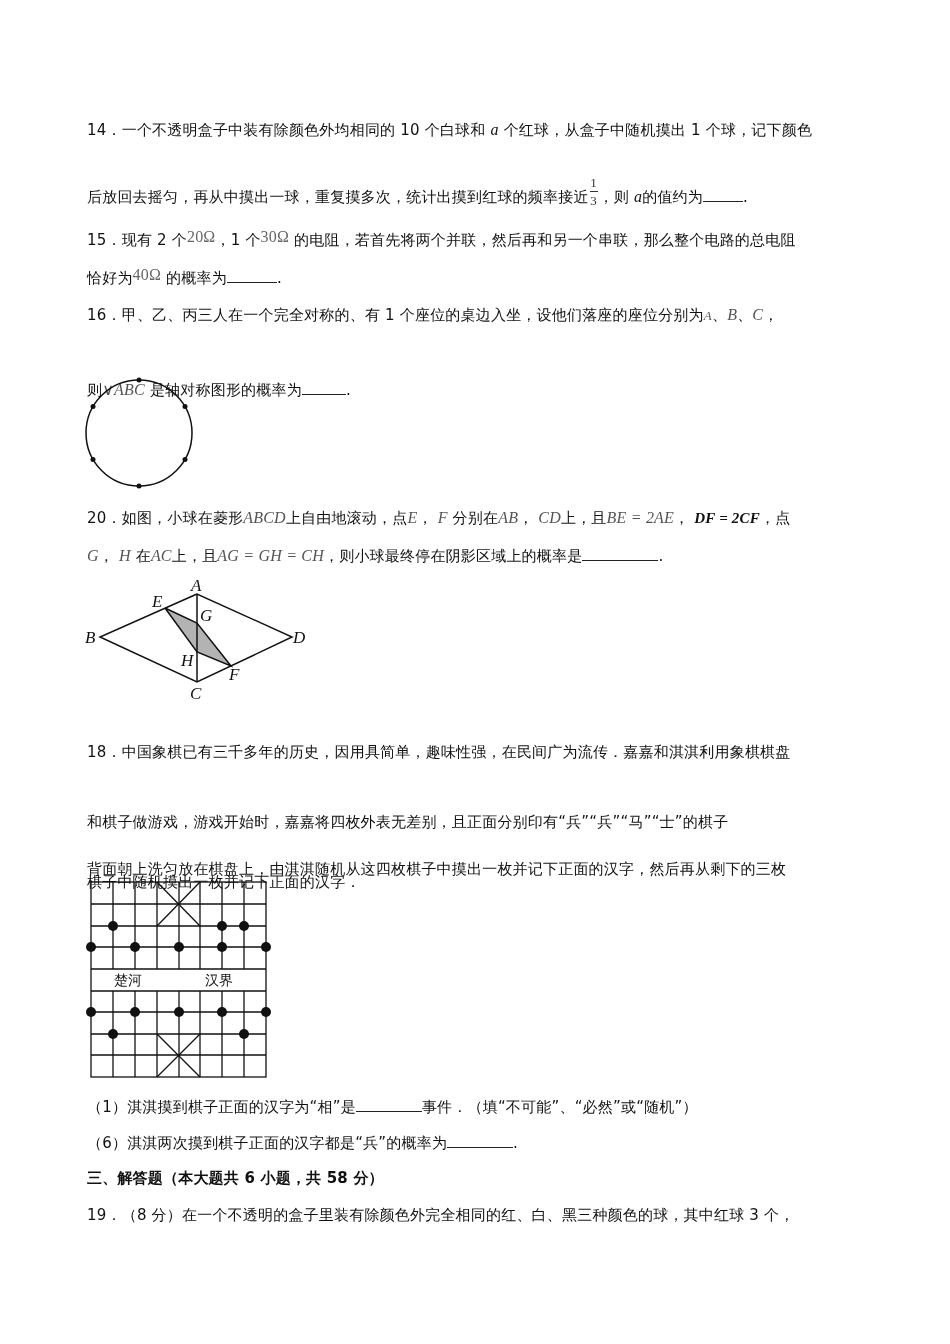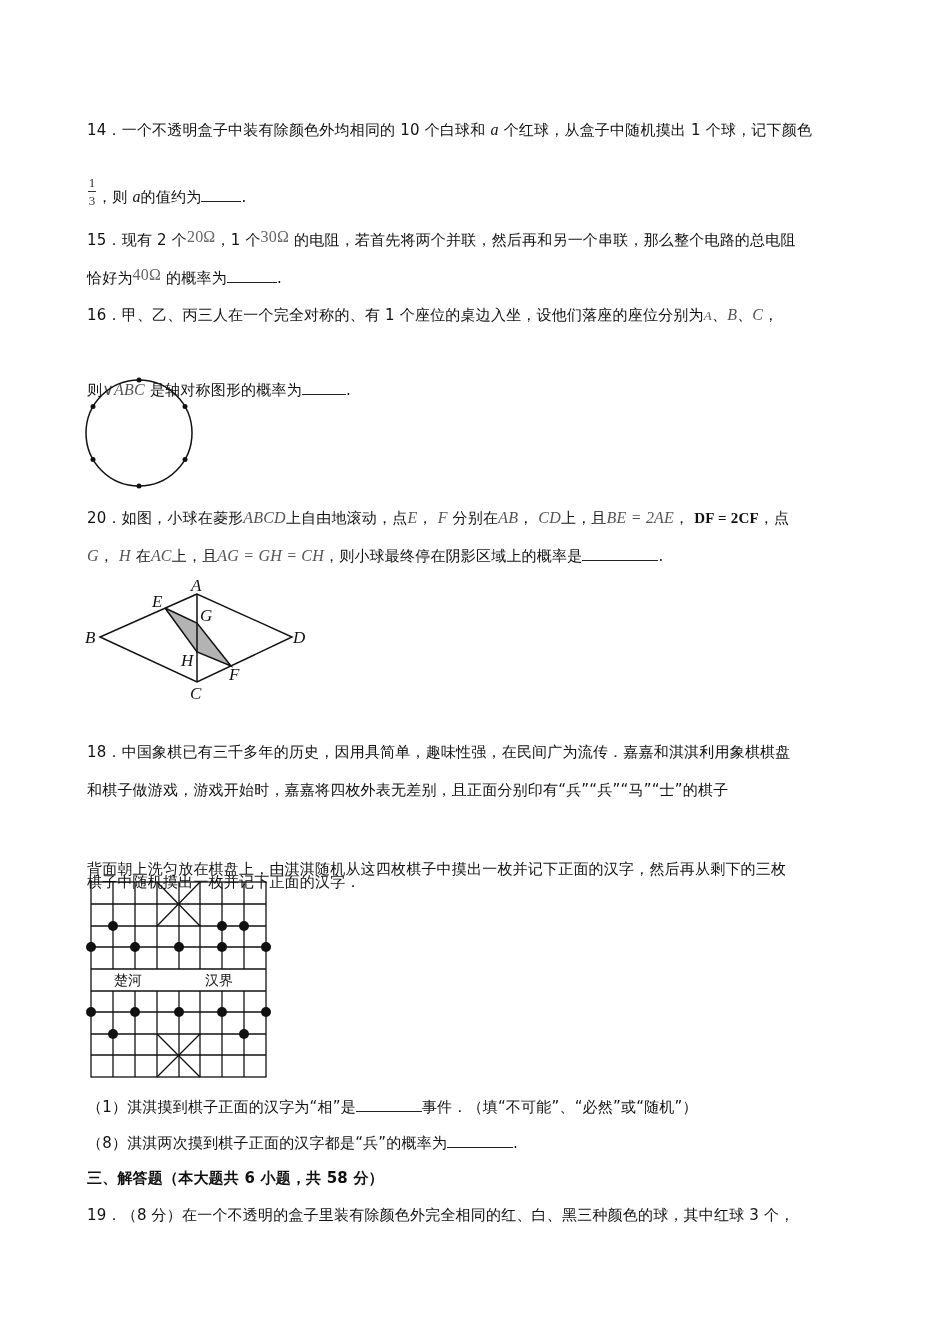--- a/index.html
+++ b/index.html
@@ -1,39 +1,39 @@
 <!DOCTYPE html>
 <html><head>
 <meta charset="utf-8">
 <style>
   html, body { margin: 0; padding: 0; background: #ffffff; }
   body { width: 950px; height: 1344px; position: relative; overflow: hidden;
          font-family: "DejaVu Sans", "Liberation Sans", sans-serif; color: #111; }
   .line { position: absolute; left: 87px; font-size: 15px; line-height: 20px; white-space: nowrap; letter-spacing: 0.2px; }
   .m { font-family: "Liberation Serif", "DejaVu Serif", serif; font-style: italic; color: #555; font-size: 16px; }
   .mu { font-family: "Liberation Serif", "DejaVu Serif", serif; color: #666; font-size: 16px; position: relative; top: -3px; }
-  .mb { font-family: "Liberation Serif", "DejaVu Serif", serif; font-weight: bold; color: #111; font-size: 15px; }
+  .mb { font-family: "Liberation Serif", "DejaVu Serif", serif; font-style: italic; font-weight: bold; color: #111; font-size: 15px; }
   .blank { display: inline-block; border-bottom: 1.5px solid #222; height: 14px; vertical-align: baseline; }
   .ai { font-family: "Liberation Serif", serif; font-style: italic; font-size: 16px; }
   .frac { display: inline-block; vertical-align: middle; text-align: center; font-family: "Liberation Serif", serif; font-size: 13px; line-height: 13px; color: #333; margin: 0 1px; position: relative; top: -6px; }
   .frac span { display: block; }
   .frac .bar { border-top: 1px solid #333; width: 8px; margin: 2px auto; height: 0; }
   .bold { font-weight: bold; }
   svg { position: absolute; }
 </style>
 </head>
 <body>
 
 <div class="line" style="top:120px;">
   <span>14．一个不透明盒子中装有除颜色外均相同的 10 个白球和</span>
   <span class="ai">a</span>
   <span>个红球，从盒子中随机摸出 1 个球，记下颜色</span>
 </div>
 <div class="line" style="top:182px;">
-  <span class="frac"><span>1</span><span class="bar"></span><span>3</span></span><span>，则</span>
+  <span>后放回去摇匀，再从中摸出一球，重复摸多次，统计出摸到红球的频率接近</span><span class="frac"><span>1</span><span class="bar"></span><span>3</span></span><span>，则</span>
   <span class="ai">a</span><span>的值约为</span><span class="blank" style="width:40px;"></span><span>.</span>
 </div>
 
 <div class="line" style="top:230px;">
   <span>15．现有 2 个</span><span class="mu">20Ω</span><span>，1 个</span><span class="mu">30Ω</span>
   <span>的电阻，若首先将两个并联，然后再和另一个串联，那么整个电路的总电阻</span>
 </div>
 <div class="line" style="top:268px;">
   <span>恰好为</span><span class="mu" style="font-size:16px;">40Ω</span>
   <span>的概率为</span><span class="blank" style="width:50px;"></span><span>.</span>
@@ -80,21 +80,21 @@
     <text x="110" y="124">C</text>
     <text x="213" y="68">D</text>
     <text x="72" y="32">E</text>
     <text x="149" y="105">F</text>
     <text x="120" y="46">G</text>
     <text x="101" y="91">H</text>
   </g>
 </svg>
 
 <div class="line" style="top:742px;">18．中国象棋已有三千多年的历史，因用具简单，趣味性强，在民间广为流传．嘉嘉和淇淇利用象棋棋盘</div>
-<div class="line" style="top:780px;">和棋子做游戏，游戏开始时，嘉嘉将四枚外表无差别，且正面分别印有“兵”“兵”“马”“士”的棋子</div>
+<div class="line" style="top:812px;">和棋子做游戏，游戏开始时，嘉嘉将四枚外表无差别，且正面分别印有“兵”“兵”“马”“士”的棋子</div>
 <div class="line" style="top:859px;">背面朝上洗匀放在棋盘上，由淇淇随机从这四枚棋子中摸出一枚并记下正面的汉字，然后再从剩下的三枚</div>
 <div class="line" style="top:872px;">棋子中随机摸出一枚并记下正面的汉字．</div>
 
 <svg style="left:85px;top:877px;" width="190" height="206" viewBox="0 0 190 206">
   <g stroke="#111" stroke-width="1.3" fill="none">
 
     <rect x="6" y="5" width="175" height="195"></rect>
 
     <line x1="6" y1="27" x2="181" y2="27"></line>
     <line x1="6" y1="49" x2="181" y2="49"></line>
@@ -147,18 +147,18 @@
   <g font-family="DejaVu Sans, sans-serif" font-size="14" fill="#111">
     <text x="29" y="108">楚河</text>
     <text x="120" y="108">汉界</text>
   </g>
 </svg>
 
 <div class="line" style="top:1097px;">
   <span>（1）淇淇摸到棋子正面的汉字为“相”是</span><span class="blank" style="width:66px;"></span><span>事件．（填“不可能”、“必然”或“随机”）</span>
 </div>
 <div class="line" style="top:1133px;">
-  <span>（8）淇淇两次摸到棋子正面的汉字都是“兵”的概率为</span><span class="blank" style="width:66px;"></span><span>.</span>
+  <span>（6）淇淇两次摸到棋子正面的汉字都是“兵”的概率为</span><span class="blank" style="width:66px;"></span><span>.</span>
 </div>
 
 <div class="line bold" style="top:1168px;">三、解答题（本大题共 6 小题，共 58 分）</div>
 
 <div class="line" style="top:1205px;">19．（8 分）在一个不透明的盒子里装有除颜色外完全相同的红、白、黑三种颜色的球，其中红球 3 个，</div>
 
 </body></html>

